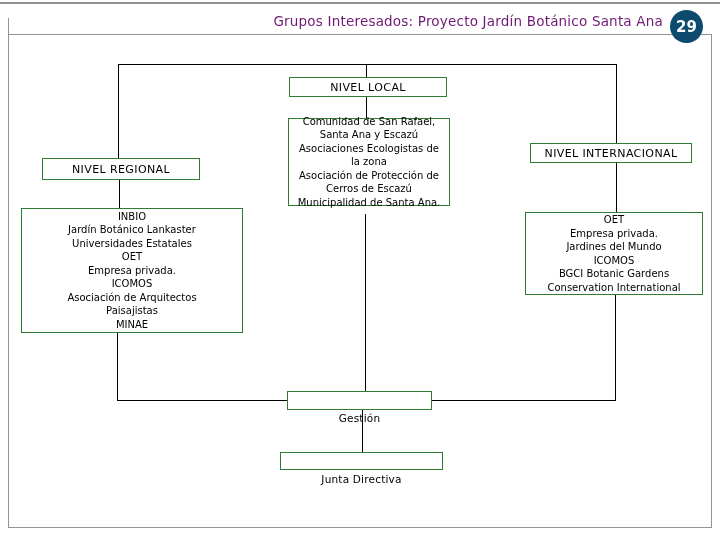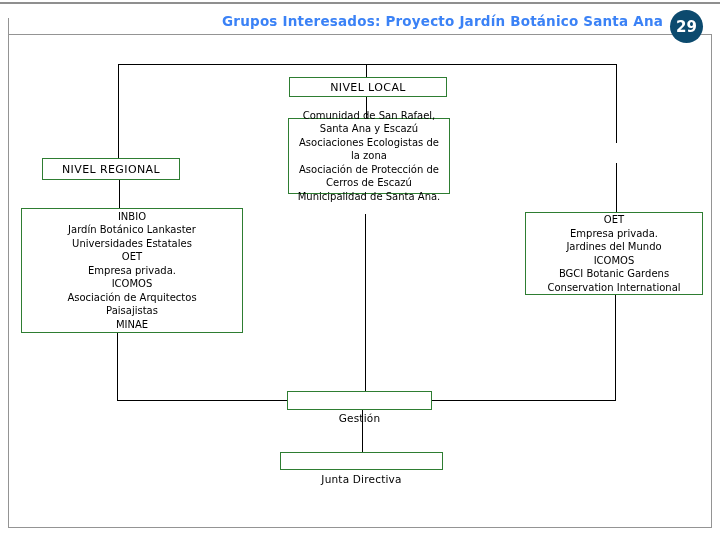--- a/index.html
+++ b/index.html
@@ -4,22 +4,22 @@
 <style>
   html,body { margin:0; padding:0; background:#fff; }
   .slide {
     position:relative; width:720px; height:540px; background:#ffffff;
     font-family:"DejaVu Sans", sans-serif; overflow:hidden;
   }
   
   .top-strip   { position:absolute; left:0; top:2px; width:720px; height:2px; background:#8f8f8f; }
   .frame-line  { position:absolute; background:#949494; }
   .title-text  {
-    position:absolute; top:13px; right:57px; font-size:13.5px; font-weight:bold;
-    color:#3b82f6; letter-spacing:0.2px; white-space:nowrap;
+    position:absolute; top:13px; right:57px; font-size:13.5px; font-weight:normal;
+    color:#701a75; letter-spacing:0.2px; white-space:nowrap;
   }
   .page-badge  {
     position:absolute; left:670px; top:10px; width:33px; height:33px;
     border-radius:50%; background:#0c4a6e; color:#ffffff; font-weight:bold;
     font-size:15px; display:flex; align-items:center; justify-content:center;
   }
   
   .conn { position:absolute; background:#000000; }
   .h { height:1px; } .v { width:1px; }
   
@@ -60,46 +60,49 @@
 
   <div class="conn v" style="left:616px; top:64px; height:79px;"></div>
   <div class="conn v" style="left:616px; top:163px; height:49px;"></div>
   <div class="conn v" style="left:615px; top:295px; height:106px;"></div>
   <div class="conn h" style="left:432px; top:400px; width:184px;"></div>
 
   <div class="gbox" style="left:289px; top:77px; width:158px; height:20px;">
     <span class="lbl">NIVEL LOCAL</span>
   </div>
 
-  <div class="gbox" style="left:288px; top:118px; width:162px; height:76px;">
+  <div class="gbox" style="left:288px; top:118px; width:162px; height:88px;">
     <span class="txt">Comunidad de San Rafael,
 Santa Ana y Escazú
 Asociaciones Ecologistas de
 la zona
 Asociación de Protección de
 Cerros de Escazú
 Municipalidad de Santa Ana.</span>
   </div>
 
-  <div class="gbox" style="left:42px; top:158px; width:138px; height:22px;">
+  <div class="gbox" style="left:42px; top:158px; width:158px; height:22px;">
     <span class="lbl">NIVEL REGIONAL</span>
   </div>
 
   <div class="gbox" style="left:21px; top:208px; width:222px; height:125px;">
     <span class="txt">INBIO
 Jardín Botánico Lankaster
 Universidades Estatales
 OET
 Empresa privada.
 ICOMOS
 Asociación de Arquitectos
 Paisajistas
 MINAE</span>
   </div>
 
+  <div class="gbox" style="left:530px; top:143px; width:162px; height:20px;">
+    <span class="lbl">NIVEL INTERNACIONAL</span>
+  </div>
 
   <div class="gbox" style="left:525px; top:212px; width:178px; height:83px;">
     <span class="txt">OET
 Empresa privada.
 Jardines del Mundo
 ICOMOS
 BGCI Botanic Gardens
 Conservation International</span>
   </div>
 

